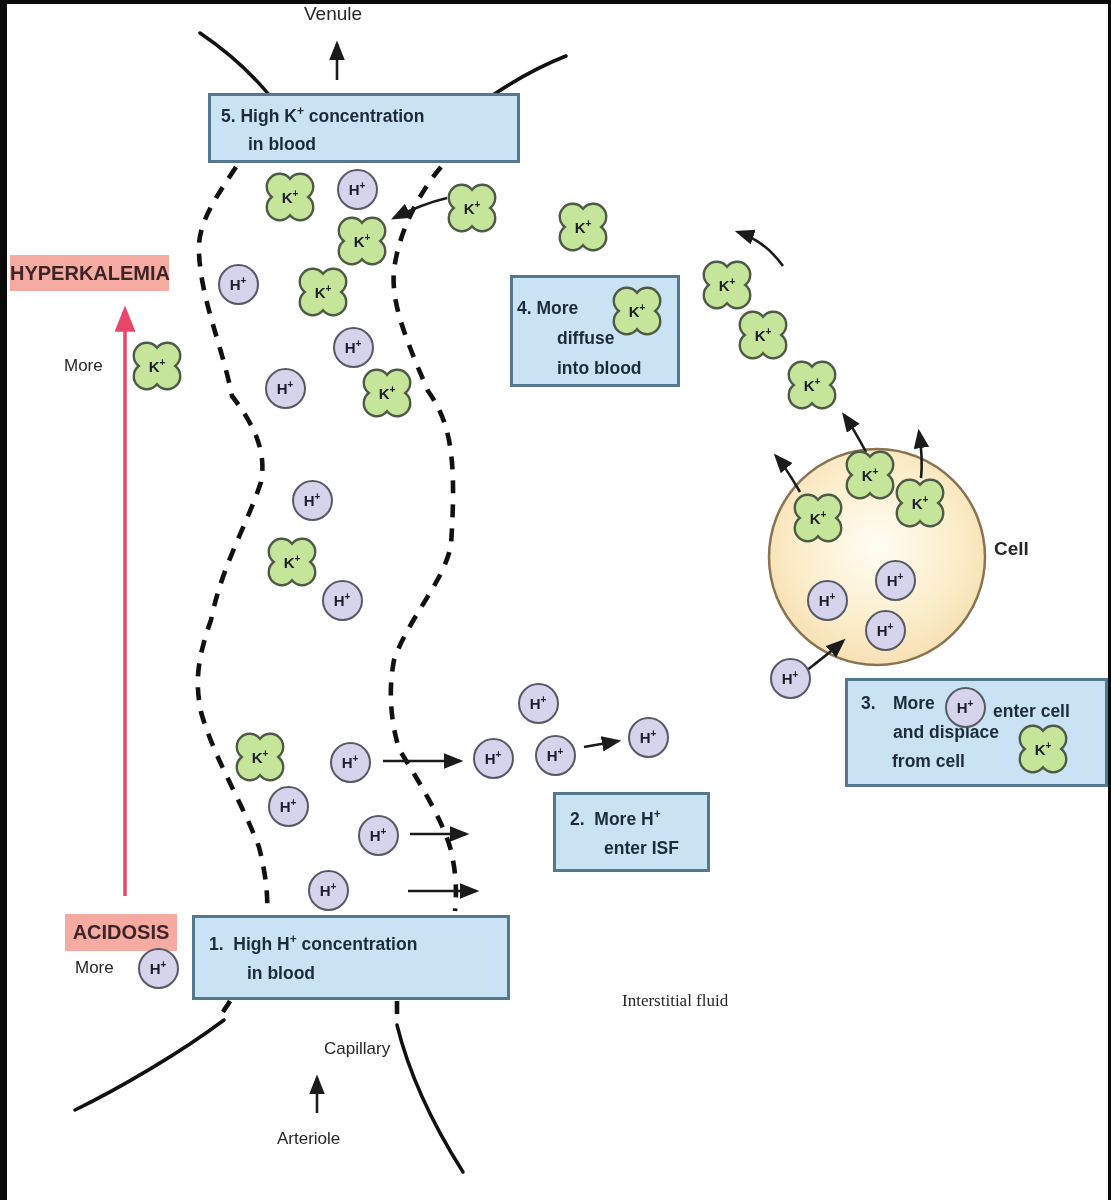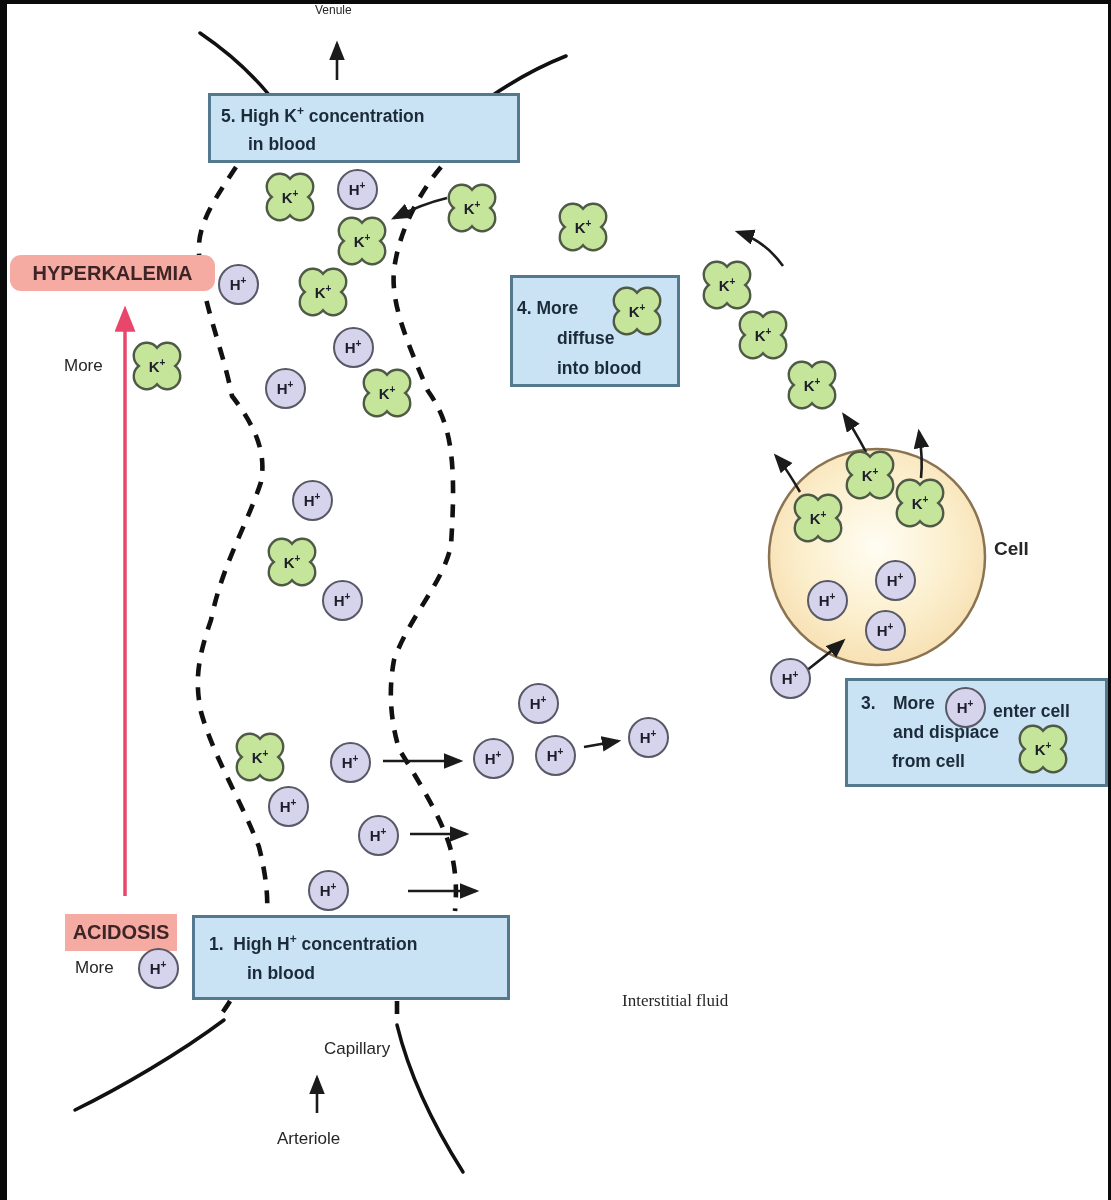--- a/index.html
+++ b/index.html
@@ -103,29 +103,33 @@
   </div>
 
   <div class="infobox" style="left:845px;top:678px;width:263px;height:109px;">
     <span class="bl" style="left:13px;top:10px;">3.</span>
     <span class="bl" style="left:45px;top:10px;">More</span>
     <span class="bl" style="left:145px;top:10px;margin-top:8px;">enter cell</span>
     <span class="bl" style="left:45px;top:39px;">and displace</span>
     <span class="bl" style="left:44px;top:68px;">from cell</span>
   </div>
 
+  <div class="infobox" style="left:553px;top:792px;width:157px;height:80px;">
+    <span class="bl" style="left:14px;top:12px;"><span>2.</span>&nbsp; <span>More H</span><sup>+</sup></span>
+    <span class="bl" style="left:48px;top:41px;">enter ISF</span>
+  </div>
 
   <div class="infobox" style="left:192px;top:915px;width:318px;height:85px;">
     <span class="bl" style="left:14px;top:14px;"><span>1.</span>&nbsp; <span>High H</span><sup>+</sup><span> concentration</span></span>
     <span class="bl" style="left:52px;top:43px;">in blood</span>
   </div>
 
-  <div class="plainlabel" style="left:315px;top:3px;font-size:12px;">Venule</div>
-
-  <div class="pinklabel" style="left:10px;top:255px;width:205px;height:36px;line-height:36px;border-radius:11px;">HYPERKALEMIA</div>
+  <div class="plainlabel" style="left:304px;top:3px;font-size:19px;">Venule</div>
+
+  <div class="pinklabel" style="left:10px;top:255px;width:159px;height:36px;line-height:36px;">HYPERKALEMIA</div>
 
   <div class="plainlabel" style="left:64px;top:356px;">More</div>
 
   <div class="pinklabel" style="left:65px;top:898px;width:112px;height:37px;line-height:37px;margin-top:16px;">ACIDOSIS</div>
 
   <div class="plainlabel" style="left:75px;top:958px;">More</div>
 
   <div class="plainlabel" style="left:622px;top:991px;font-family:Liberation Serif, serif;">Interstitial fluid</div>
 
   <div class="celllabel" style="left:994px;top:538px;">Cell</div>

